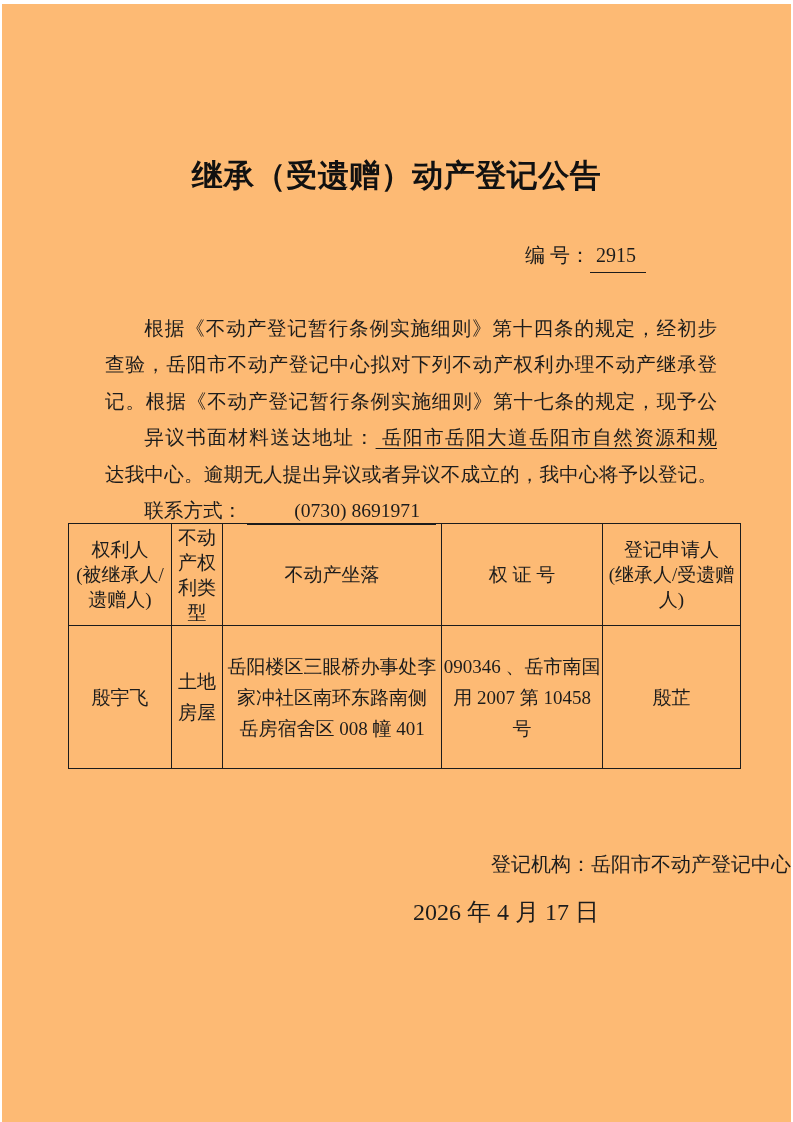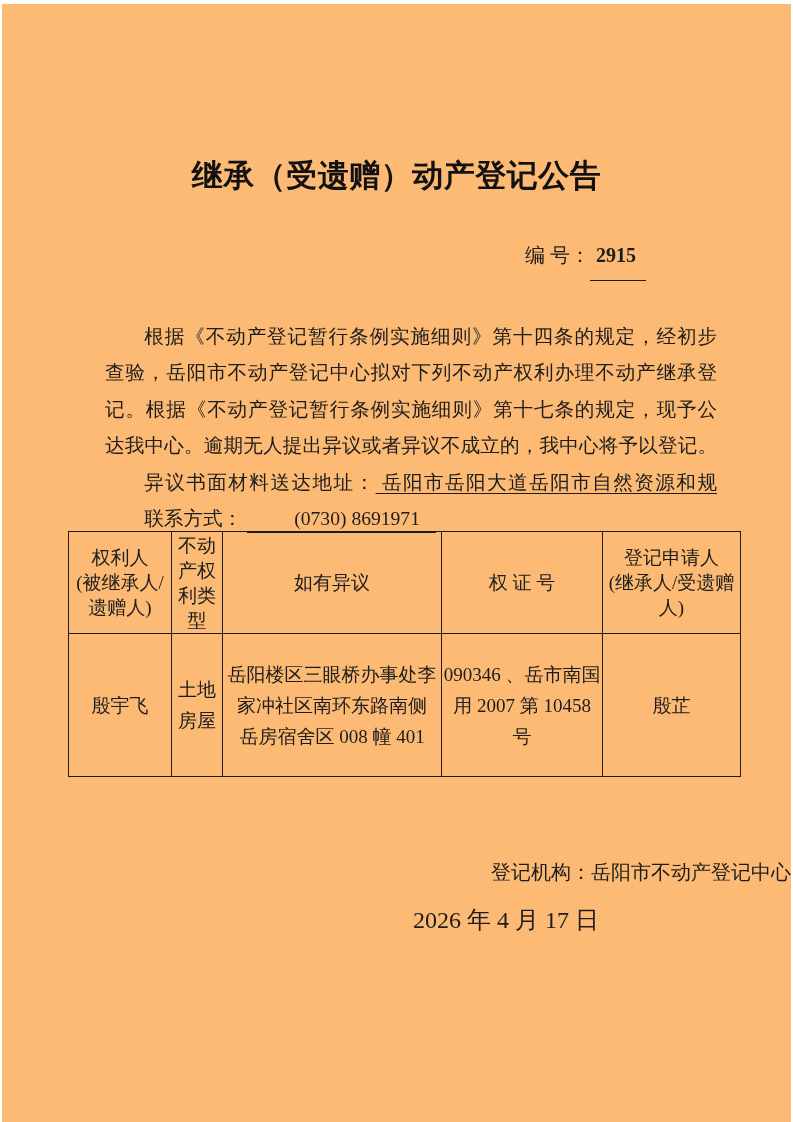--- a/index.html
+++ b/index.html
@@ -26,24 +26,23 @@
   .docno {
     margin-top: 46px;
     text-align: right;
     padding-right: 145px;
     font-size: 20px;
     line-height: 26px;
   }
   .ubox {
     display: inline-block;
     border-bottom: 1.5px solid #1c1c1c;
-    padding: 0 10px 12px 6px;
+    padding: 0 10px 4px 6px;
     min-width: 38px;
     text-align: center;
-    font-weight: bold;
   }
   .notice {
     margin-top: 38px;
     margin-left: 103px;
     width: 612px;
     font-size: 19.6px;
     line-height: 36.4px;
   }
   .nline { text-align: justify; text-align-last: justify; }
   .nline.indent { text-indent: 2em; }
@@ -99,23 +98,23 @@
 
   <div class="title">继承（受遗赠）动产登记公告</div>
 
   <div class="docno"><span>编 号：</span><span class="ubox">2915</span>
   </div>
 
   <div class="notice">
     <div class="nline indent">根据《不动产登记暂行条例实施细则》第十四条的规定，经初步</div>
     <div class="nline">查验，岳阳市不动产登记中心拟对下列不动产权利办理不动产继承登</div>
     <div class="nline">记。根据《不动产登记暂行条例实施细则》第十七条的规定，现予公</div>
-    <div class="nline">达我中心。逾期无人提出异议或者异议不成立的，我中心将予以登记。</div>
     <div class="nline indent"><span>异议书面材料送达地址：</span><span class="u"> 岳阳市岳阳大道岳阳市自然资源和规</span>
     </div>
+    <div class="nline">达我中心。逾期无人提出异议或者异议不成立的，我中心将予以登记。</div>
     <div class="nline noj indent"><span>联系方式：</span>&nbsp;<span class="phone-box">(0730) 8691971</span>
     </div>
   </div>
 
   <table class="reg-table">
     <colgroup>
       <col style="width:103px">
       <col style="width:51px">
       <col style="width:219px">
       <col style="width:161px">
@@ -123,21 +122,21 @@
     </colgroup>
     <tbody>
       <tr class="hrow">
         <td>权利人
 (被继承人/
 遗赠人)</td>
         <td>不动
 产权
 利类
 型</td>
-        <td>如有异议</td>
+        <td>不动产坐落</td>
         <td>权 证 号</td>
         <td>登记申请人
 (继承人/受遗赠
 人)</td>
       </tr>
       <tr class="drow">
         <td>殷宇飞</td>
         <td>土地
 房屋</td>
         <td>岳阳楼区三眼桥办事处李

